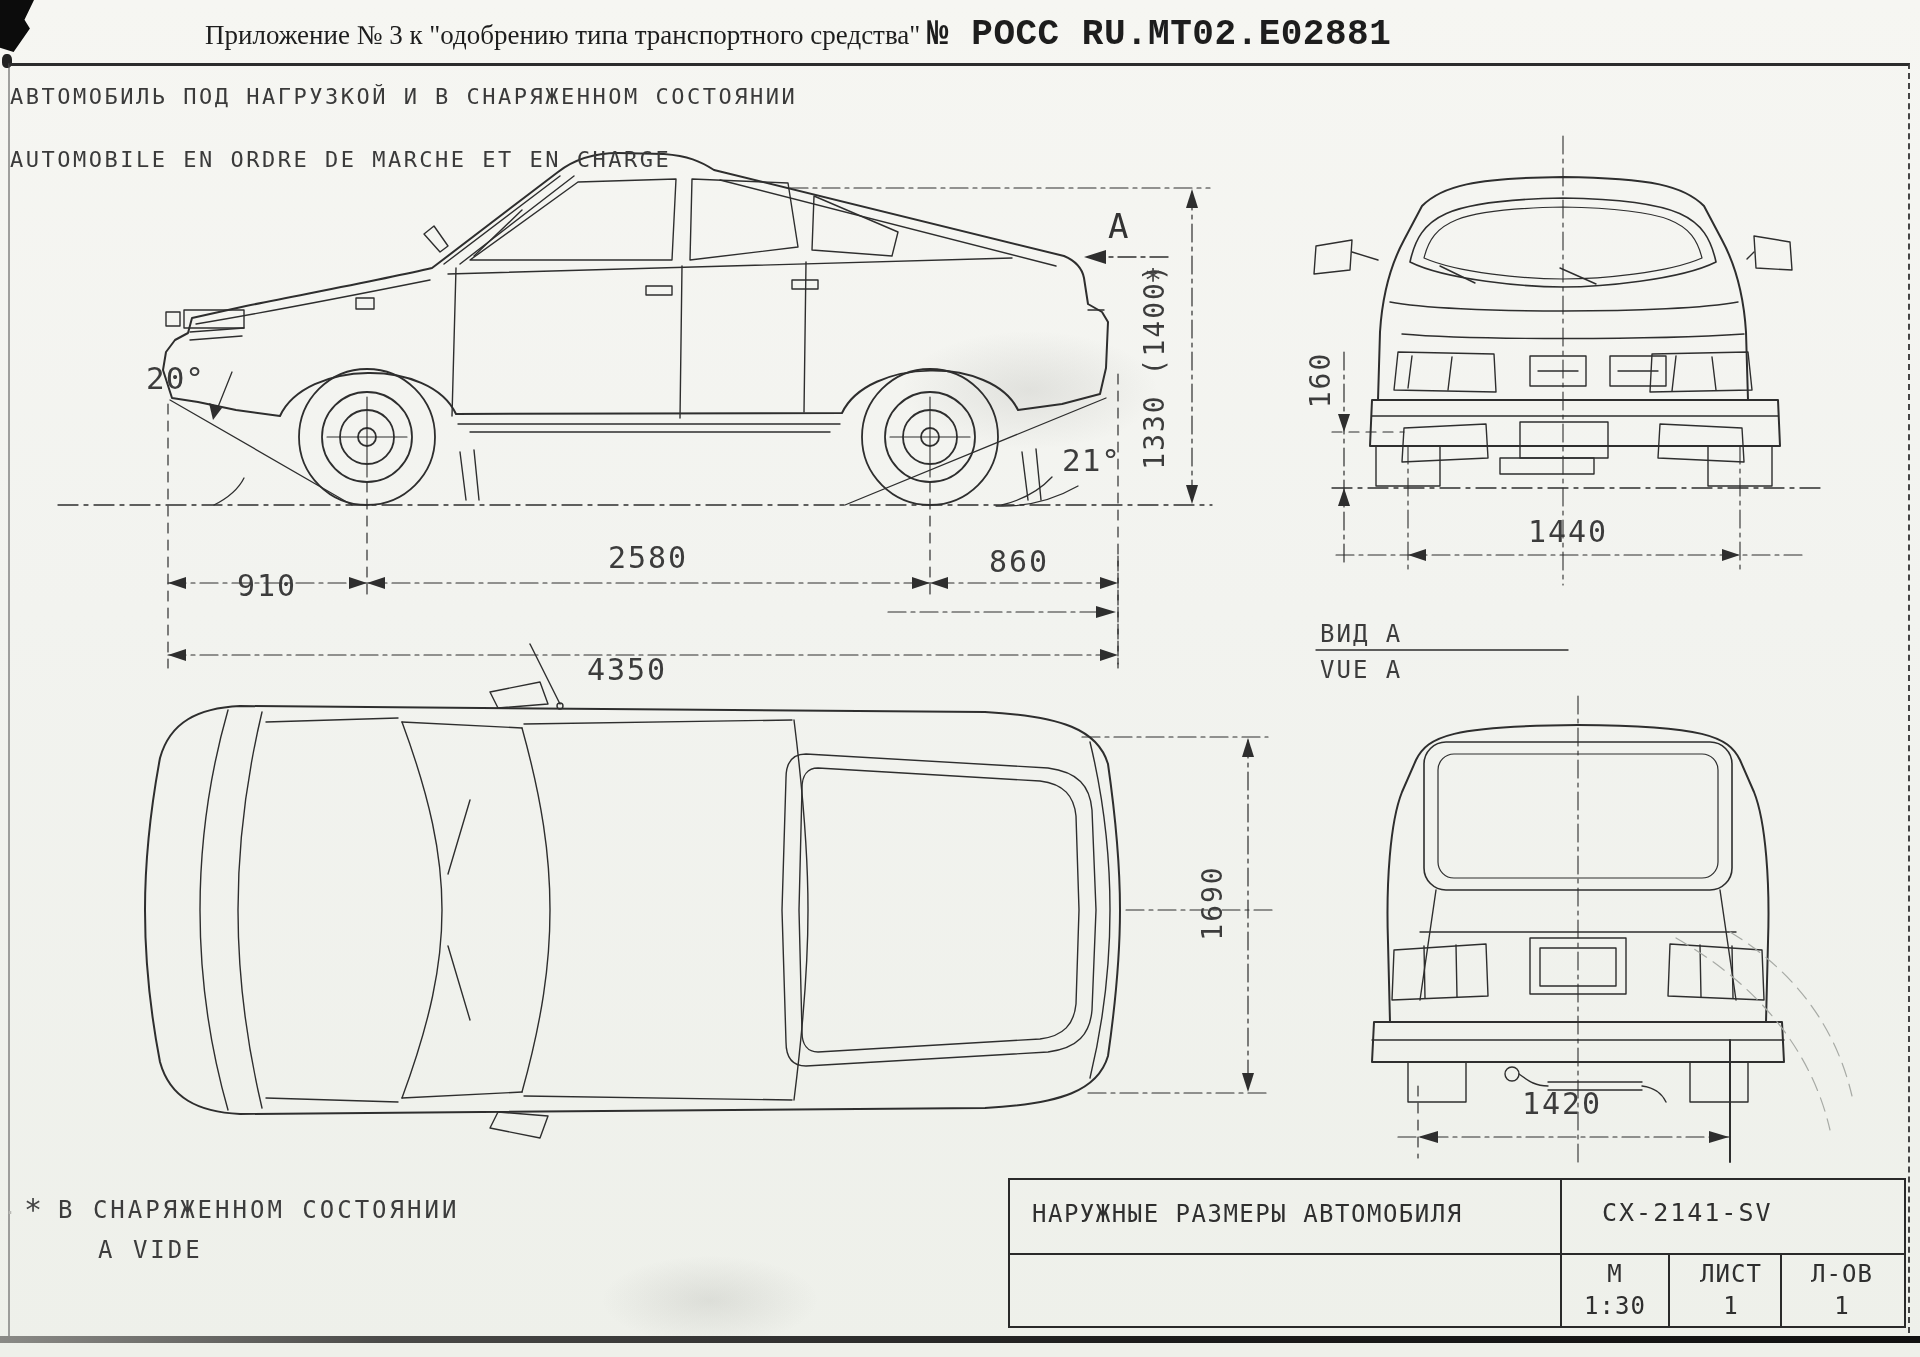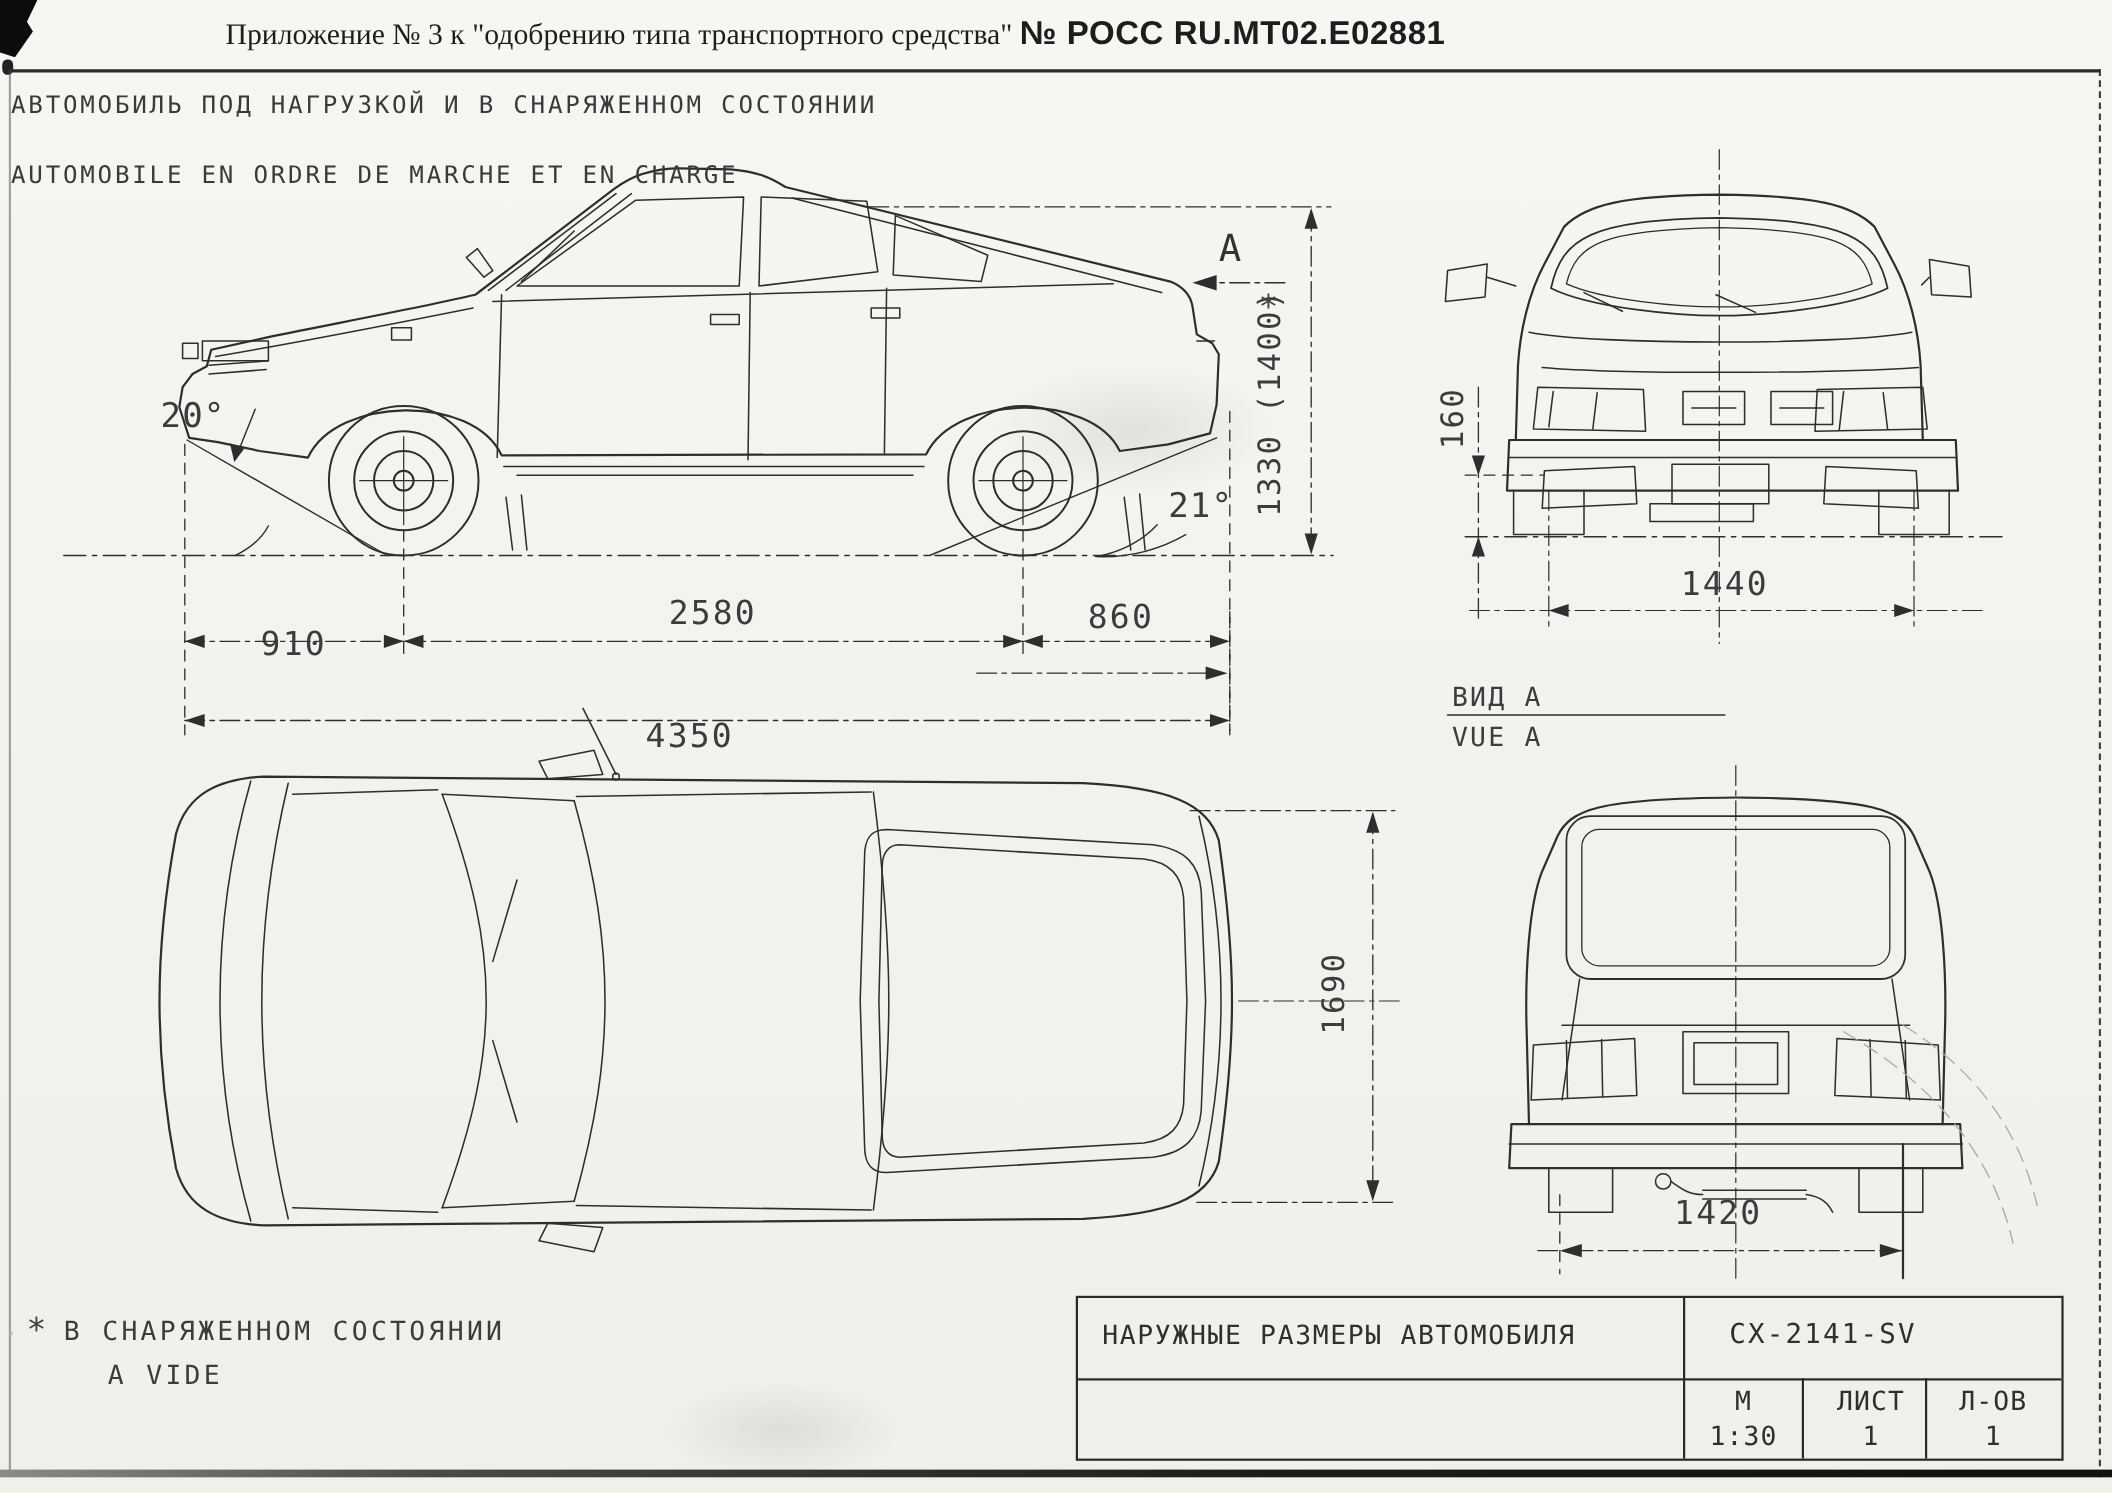--- a/index.html
+++ b/index.html
@@ -3,21 +3,21 @@
 <meta charset="utf-8">
 <style>
   html,body{margin:0;padding:0;}
   body{width:1920px;height:1357px;position:relative;overflow:hidden;
        background:linear-gradient(180deg,#f6f6f2 0%,#f2f3ef 45%,#eef0ea 100%);
        font-family:"DejaVu Sans Mono", monospace;color:#333;}
   .abs{position:absolute;}
   
   .hdr{left:205px;top:14px;width:1400px;font-family:"Liberation Serif",serif;
        font-size:27px;color:#1d1d1d;white-space:nowrap;}
-  .hdr b{font-family:Liberation Sans, sans-serif;font-size:30px;font-weight:bold;letter-spacing:.5px;}
+  .hdr b{font-family:Liberation Mono, monospace;font-size:36px;font-weight:bold;letter-spacing:.5px;}
   
   .cap{font-size:22px;letter-spacing:2.5px;color:#3a3a3a;white-space:nowrap;}
   .dim{font-size:30px;letter-spacing:2px;color:#3c3c3c;text-align:center;white-space:nowrap;}
   .dim-sm{font-size:24px;letter-spacing:2px;color:#3c3c3c;white-space:nowrap;}
   .rot{transform-origin:0 0;transform:rotate(-90deg);text-align:center;}
   .ang{font-size:31px;letter-spacing:1px;color:#3c3c3c;white-space:nowrap;}
   .seclbl{font-size:34px;color:#333;}
   .star{font-size:30px;color:#444;}
   
   .frame{left:8px;top:63px;width:1898px;height:1277px;border-top:3px solid #2c2c2c;
@@ -314,21 +314,21 @@
 
 <div class="abs dim rot" style="left:1196px;top:958px;width:110px;font-size:28px;">1690</div>
 
 <div class="abs dim" style="left:1472px;top:1086px;width:180px;">1420</div>
 
 <div class="abs faintstar" style="left:4px;top:1200px;">·</div>
 <div class="abs star" style="left:24px;top:1192px;">*</div>
 <div class="abs dim-sm" style="left:58px;top:1196px;letter-spacing:3px;">В СНАРЯЖЕННОМ СОСТОЯНИИ</div>
 <div class="abs dim-sm" style="left:98px;top:1236px;letter-spacing:3px;">A VIDE</div>
 
-<div class="abs tb" style="left:978px;top:1178px;width:894px;height:146px;">
+<div class="abs tb" style="left:1008px;top:1178px;width:894px;height:146px;">
   <div class="abs tb-line" style="left:0;top:73px;width:894px;height:2px;"></div>
   <div class="abs tb-line" style="left:550px;top:0;width:2px;height:146px;"></div>
   <div class="abs tb-line" style="left:658px;top:73px;width:2px;height:73px;"></div>
   <div class="abs tb-line" style="left:770px;top:73px;width:2px;height:73px;"></div>
 
   <div class="abs tbtxt" style="left:22px;top:20px;">НАРУЖНЫЕ РАЗМЕРЫ АВТОМОБИЛЯ</div>
   <div class="abs tbtxt2" style="left:592px;top:18px;">CX-2141-SV</div>
 
   <div class="abs tbcell" style="left:552px;top:78px;width:106px;">
     <div>М</div>

